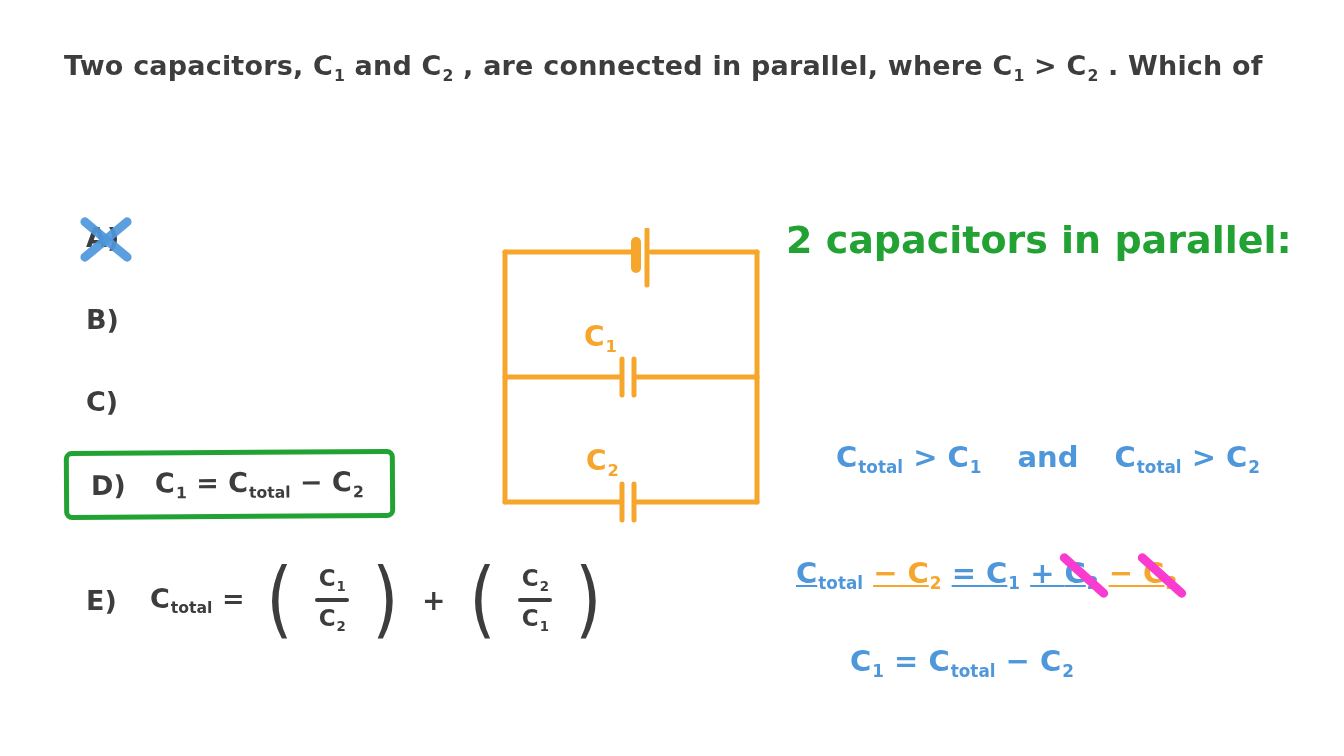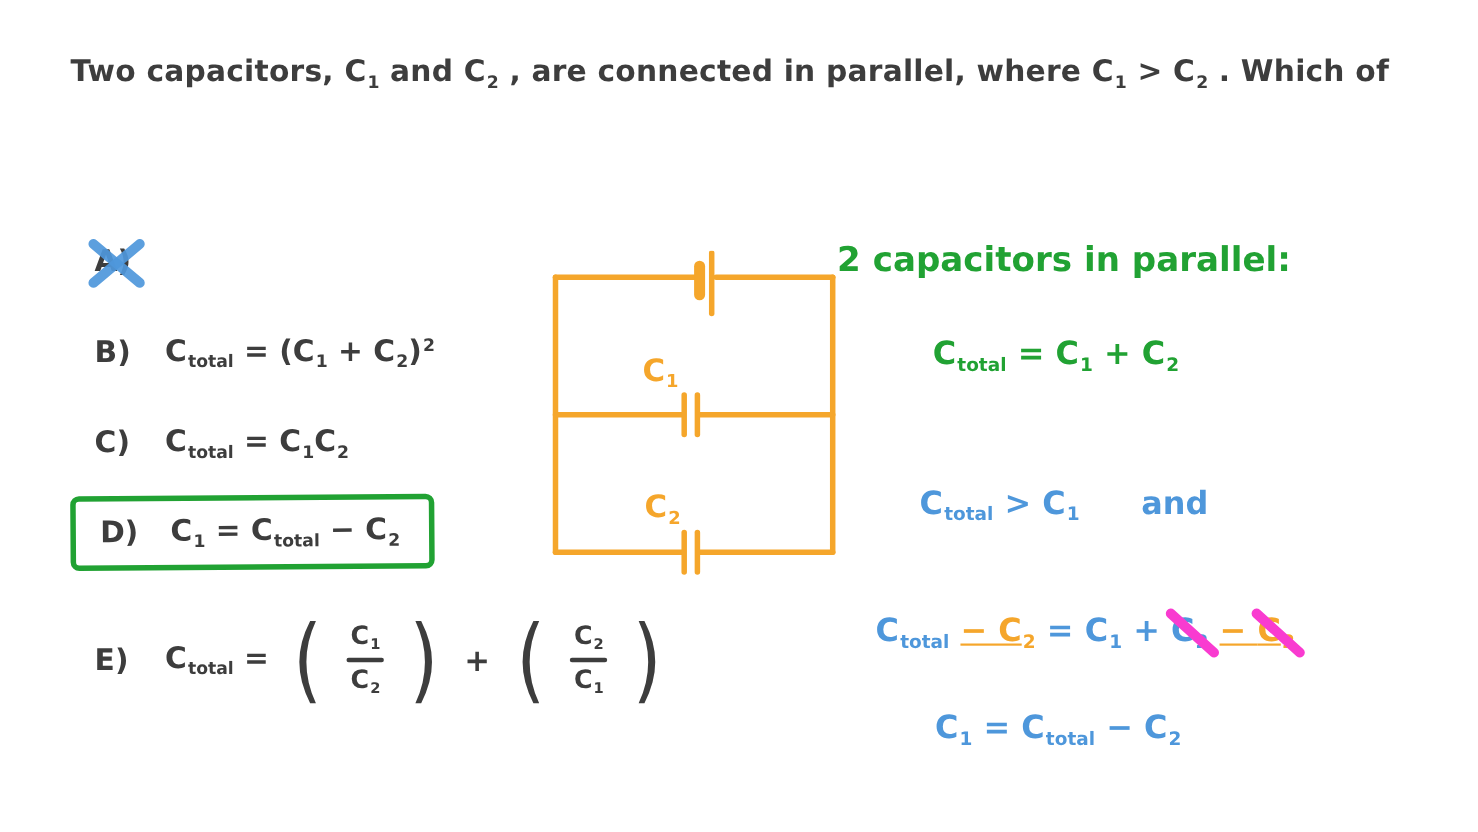--- a/index.html
+++ b/index.html
@@ -46,31 +46,31 @@
 
   
   .circuit{position:absolute; left:500px; top:228px; width:262px; height:300px;}
   .circuit svg{position:absolute; left:0; top:0;}
   .wire{stroke:var(--orange); stroke-linecap:round; fill:none;}
   .cap-label{position:absolute; color:var(--orange); font-size:28px; font-weight:700;}
   .cap-label.c1{left:84px; top:92px;}
   .cap-label.c2{left:86px; top:216px;}
 
   
-  .w-heading{position:absolute; left:761px; top:218px; font-size:31px; font-weight:700;
+  .w-heading{position:absolute; left:786px; top:218px; font-size:38px; font-weight:700;
              color:var(--green); white-space:nowrap;}
   .w-sum{position:absolute; left:848px; top:304px; font-size:29px; font-weight:700;
          color:var(--green); white-space:nowrap;}
   .w-compare{position:absolute; left:836px; top:440px; font-size:29px; font-weight:700;
-             color:var(--blue); display:flex; gap:56px; white-space:nowrap;}
+             color:var(--blue); display:flex; gap:36px; white-space:nowrap;}
   .w-subtract{position:absolute; left:796px; top:556px; font-size:29px; font-weight:700;
               white-space:nowrap;}
   .w-result{position:absolute; left:850px; top:644px; font-size:29px; font-weight:700;
             color:var(--blue); white-space:nowrap;}
-  .seg[data-color="blue"]{color:var(--blue);}
+  .seg[data-color="blue"]{color:var(--blue);text-decoration:underline;}
   .seg[data-color="orange"]{color:var(--orange);text-decoration:underline;}
   .seg[data-struck="true"]{position:relative; display:inline-block;}
   .seg[data-struck="true"]::after{
     content:""; position:absolute; left:-12px; right:-16px; top:40%; height:9px;
     border-radius:5px; background:var(--pink); transform:rotate(42deg);
   }
 </style>
 </head>
 <body>
 
@@ -79,26 +79,24 @@
   <div class="question">
     <div>Two capacitors, C<sub>1</sub> and C<sub>2</sub> , are connected in parallel, where C<sub>1</sub> &gt; C<sub>2</sub> .  Which of</div>
   </div>
 
   <div class="option opt-a">
     <span class="letter" data-crossed="true">A)</span>
   </div>
 
   <div class="option opt-b">
     <span class="letter" data-crossed="false">B)</span>
-    <span class="formula">C<sub>total</sub> = (C<sub>1</sub> + C<sub>2</sub>)<sup>2</sup></span>
   </div>
 
   <div class="option opt-c">
     <span class="letter" data-crossed="false">C)</span>
-    <span class="formula">C<sub>total</sub> = C<sub>1</sub>C<sub>2</sub></span>
   </div>
 
   <div class="option opt-d" data-boxed="true">
     <span class="letter" data-crossed="false">D)</span>
     <span class="formula">C<sub>1</sub> = C<sub>total</sub> − C<sub>2</sub></span>
   </div>
 
   <div class="option opt-e">
     <span class="letter">E)</span>
     <span class="formula">C<sub>total</sub> =</span>
@@ -139,25 +137,25 @@
       <line class="wire" x1="136" y1="274" x2="257" y2="274" stroke-width="5"></line>
       <line class="wire" x1="122" y1="256" x2="122" y2="292" stroke-width="5"></line>
       <line class="wire" x1="134" y1="256" x2="134" y2="292" stroke-width="5"></line>
     </svg>
     <span class="cap-label c1">C<sub>1</sub></span>
     <span class="cap-label c2">C<sub>2</sub></span>
   </div>
 
   <div class="w-heading">2 capacitors in parallel:</div>
 
-  <div class="w-sum">C<sub>total</sub> = C<sub>1</sub> + C<sub>2</sub></div>
 
   <div class="w-compare">
     <span>C<sub>total</sub> &gt; C<sub>1</sub></span>
     <span>and</span>
+    <span>C<sub>total</sub> &gt; C<sub>2</sub></span>
   </div>
 
   <div class="w-subtract">
     <span class="seg" data-color="blue" data-struck="false">C<sub>total</sub></span>
     <span class="seg" data-color="orange" data-struck="false"> − C<sub>2</sub></span>
     <span class="seg" data-color="blue" data-struck="false"> = </span>
     <span class="seg" data-color="blue" data-struck="false">C<sub>1</sub></span>
     <span class="seg" data-color="blue" data-struck="false"> + </span>
     <span class="seg" data-color="blue" data-struck="true">C<sub>2</sub></span>
     <span class="seg" data-color="orange" data-struck="false"> − </span>

